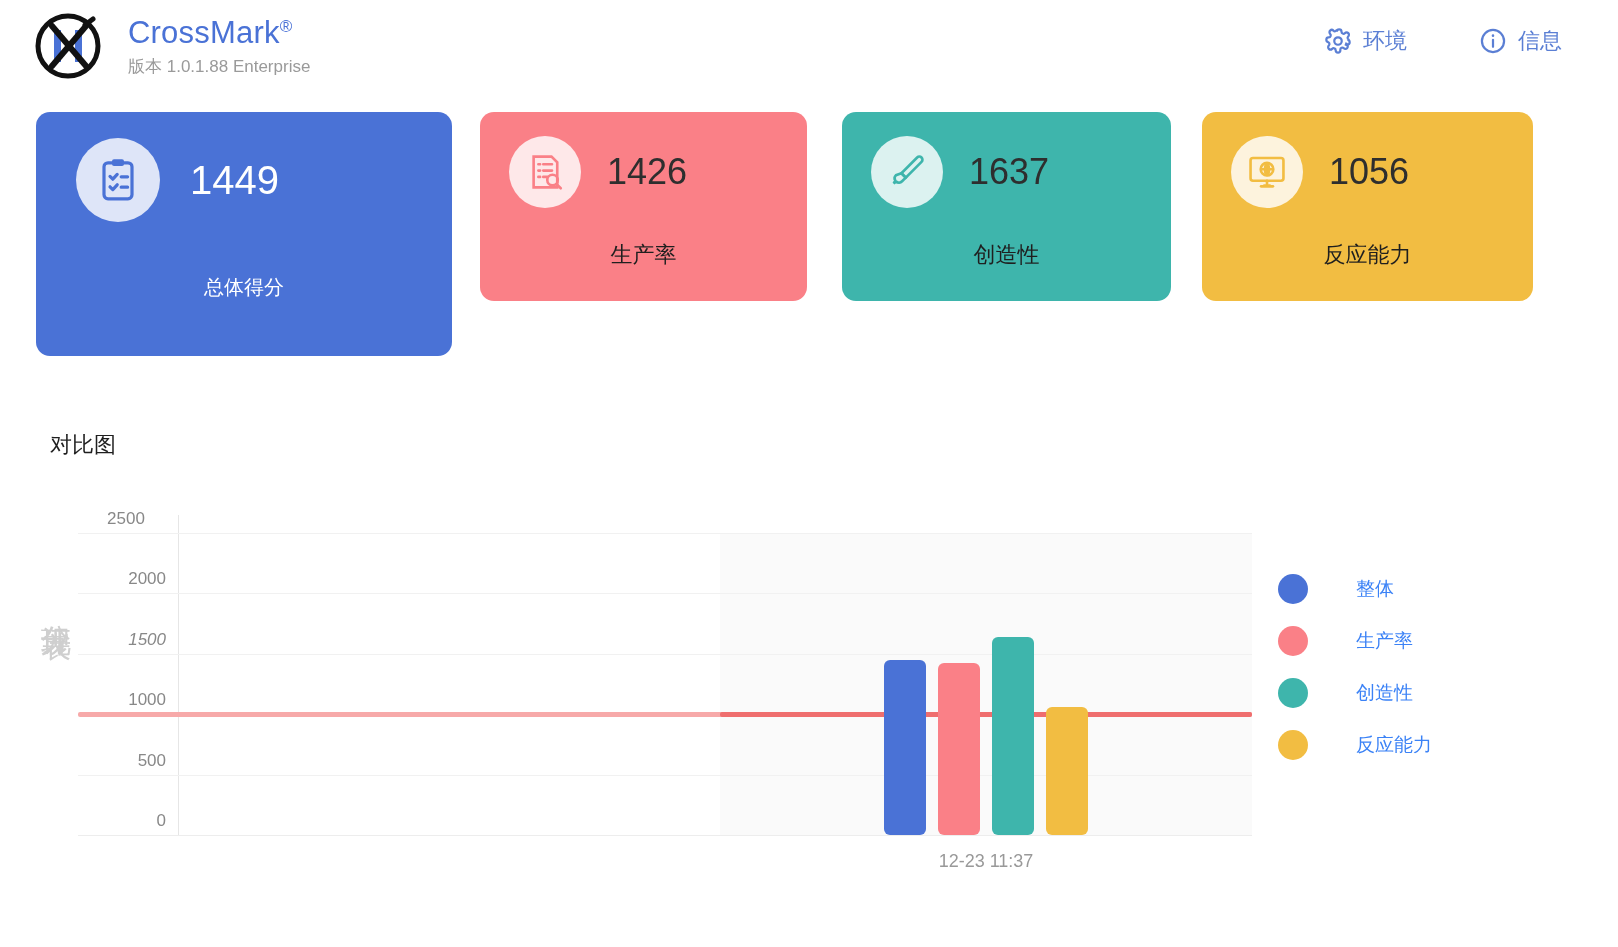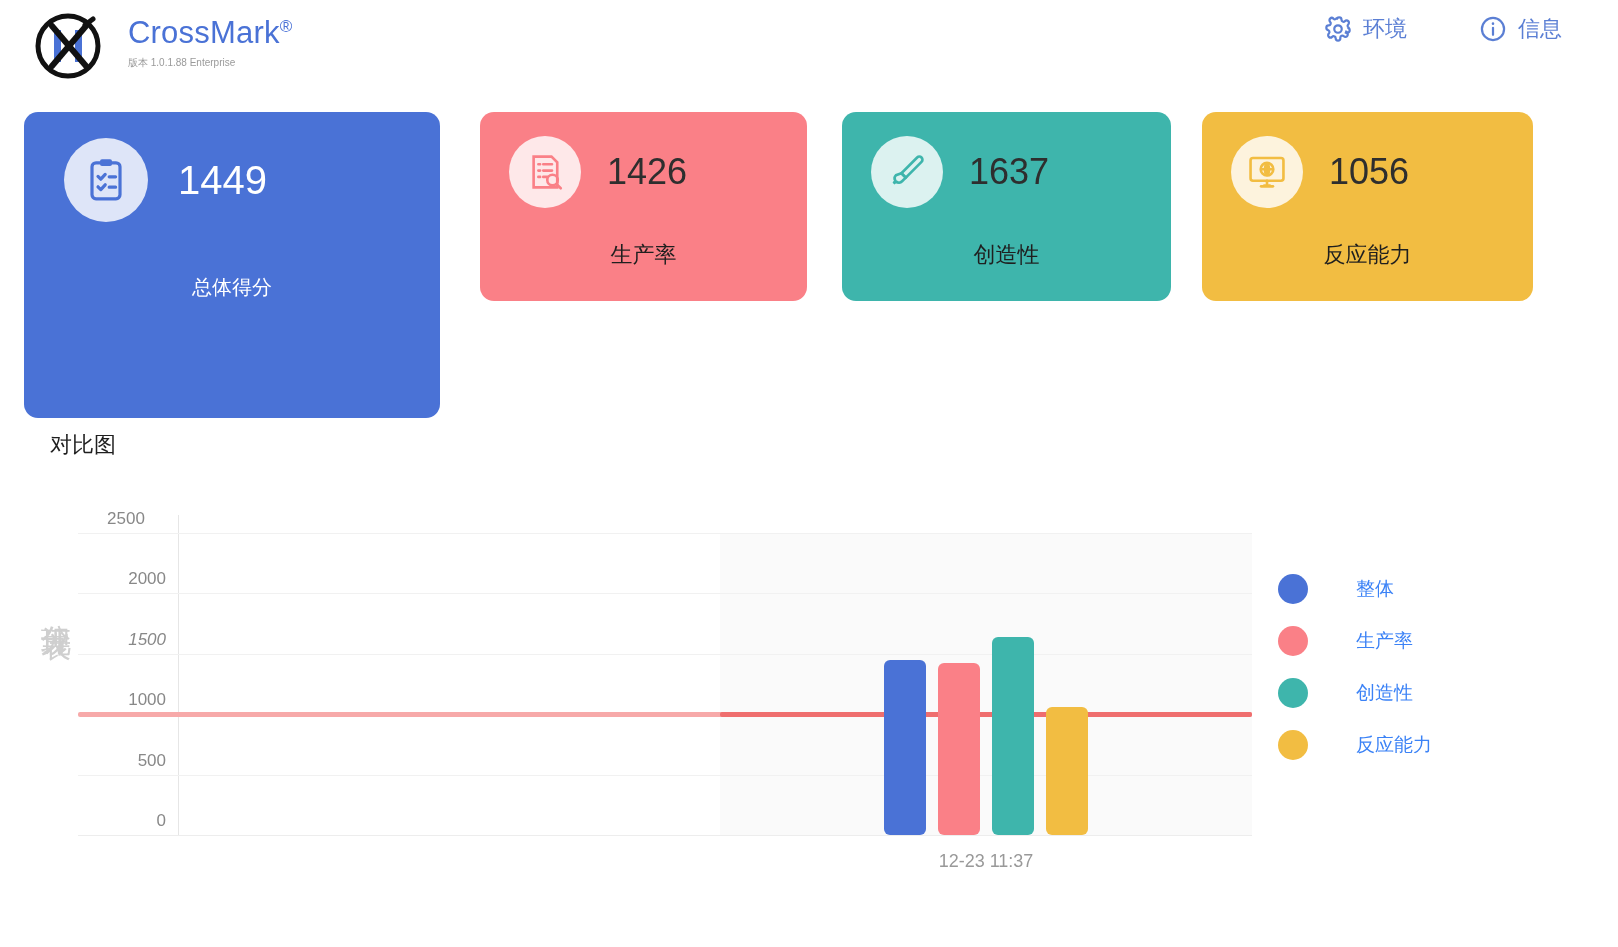--- a/index.html
+++ b/index.html
@@ -16,25 +16,25 @@
   }
   .brand { position: absolute; left: 30px; top: 8px; display: flex; align-items: flex-start; }
   .logo { width: 76px; height: 76px; flex: none; }
   .brand-text { margin-left: 22px; padding-top: 8px; }
   .brand-title {
     font-size: 31px; color: #4a72d6; font-weight: 400; line-height: 1.1;
     letter-spacing: 0.2px;
   }
   .brand-title sup { font-size: 17px; vertical-align: super; }
   .brand-version {
-    font-size: 10px; color: #9a9a9a; margin-top: 7px; line-height: 1.2;
+    font-size: 17px; color: #9a9a9a; margin-top: 7px; line-height: 1.2;
   }
 
   .header-actions {
-    position: absolute; right: 56px; top: 14px;
+    position: absolute; right: 56px; top: 26px;
     display: flex; align-items: center; gap: 72px;
   }
   .hdr-btn {
     display: flex; align-items: center; gap: 11px;
     color: #5b7fd4; font-size: 22px; cursor: pointer; user-select: none;
   }
   .hdr-btn svg { display: block; }
 
   
   .cards { position: absolute; left: 0; top: 112px; width: 1618px; height: 250px; }
@@ -44,21 +44,21 @@
     width: 72px; height: 72px; border-radius: 50%;
     background: rgba(255,255,255,0.82);
     display: flex; align-items: center; justify-content: center;
     flex: none;
   }
   .card-score { font-size: 36px; font-weight: 400; margin-left: 26px; line-height: 1; }
   .card-label { font-size: 22px; text-align: center; }
 
   
   #card-overall {
-    left: 24px; top: 0; width: 416px; height: 306px;
+    left: 36px; top: 0; width: 416px; height: 244px;
     background: #4a72d6;
   }
   #card-overall .card-top { padding: 26px 0 0 40px; }
   #card-overall .card-badge { width: 84px; height: 84px; }
   #card-overall .card-score { color: #ffffff; font-size: 40px; margin-left: 30px; }
   #card-overall .card-label { color: #ffffff; font-size: 20px; margin-top: 52px; }
 
   #card-productivity { left: 480px; top: 0; width: 327px; height: 189px; background: #fa8087; }
   #card-creativity   { left: 842px; top: 0; width: 329px; height: 189px; background: #3eb5ac; }
   #card-responsiveness { left: 1202px; top: 0; width: 331px; height: 189px; background: #f2bd42; }

